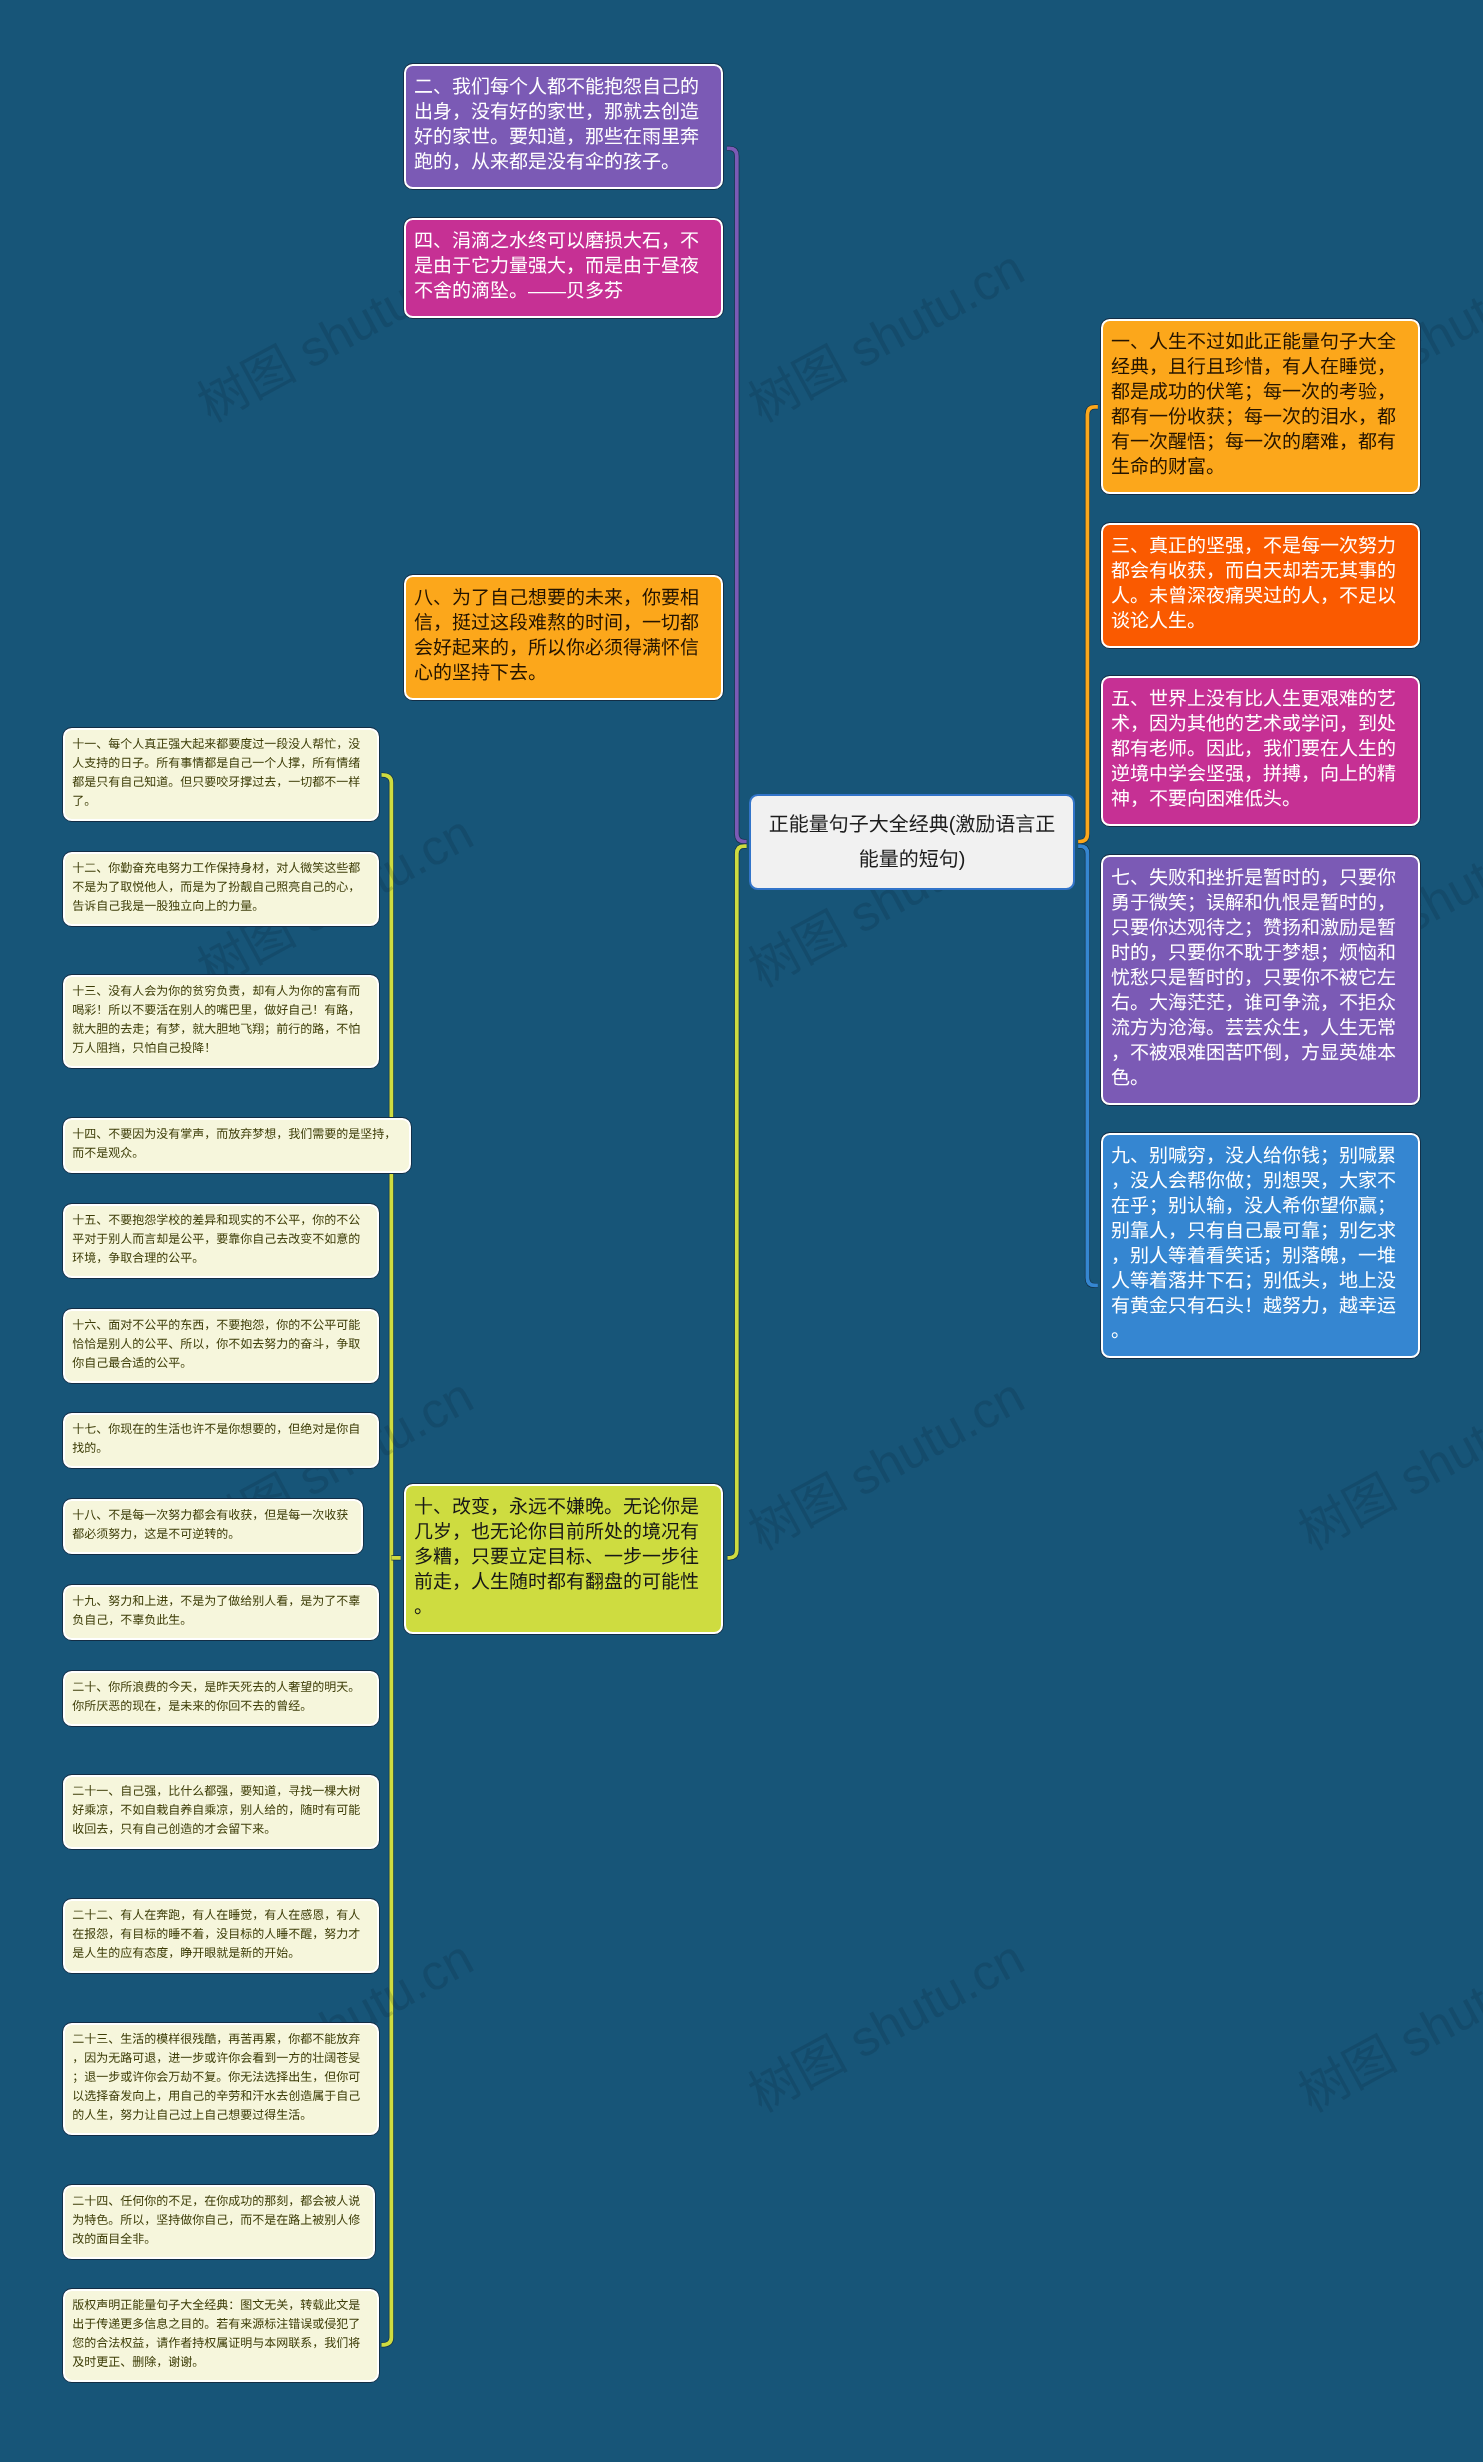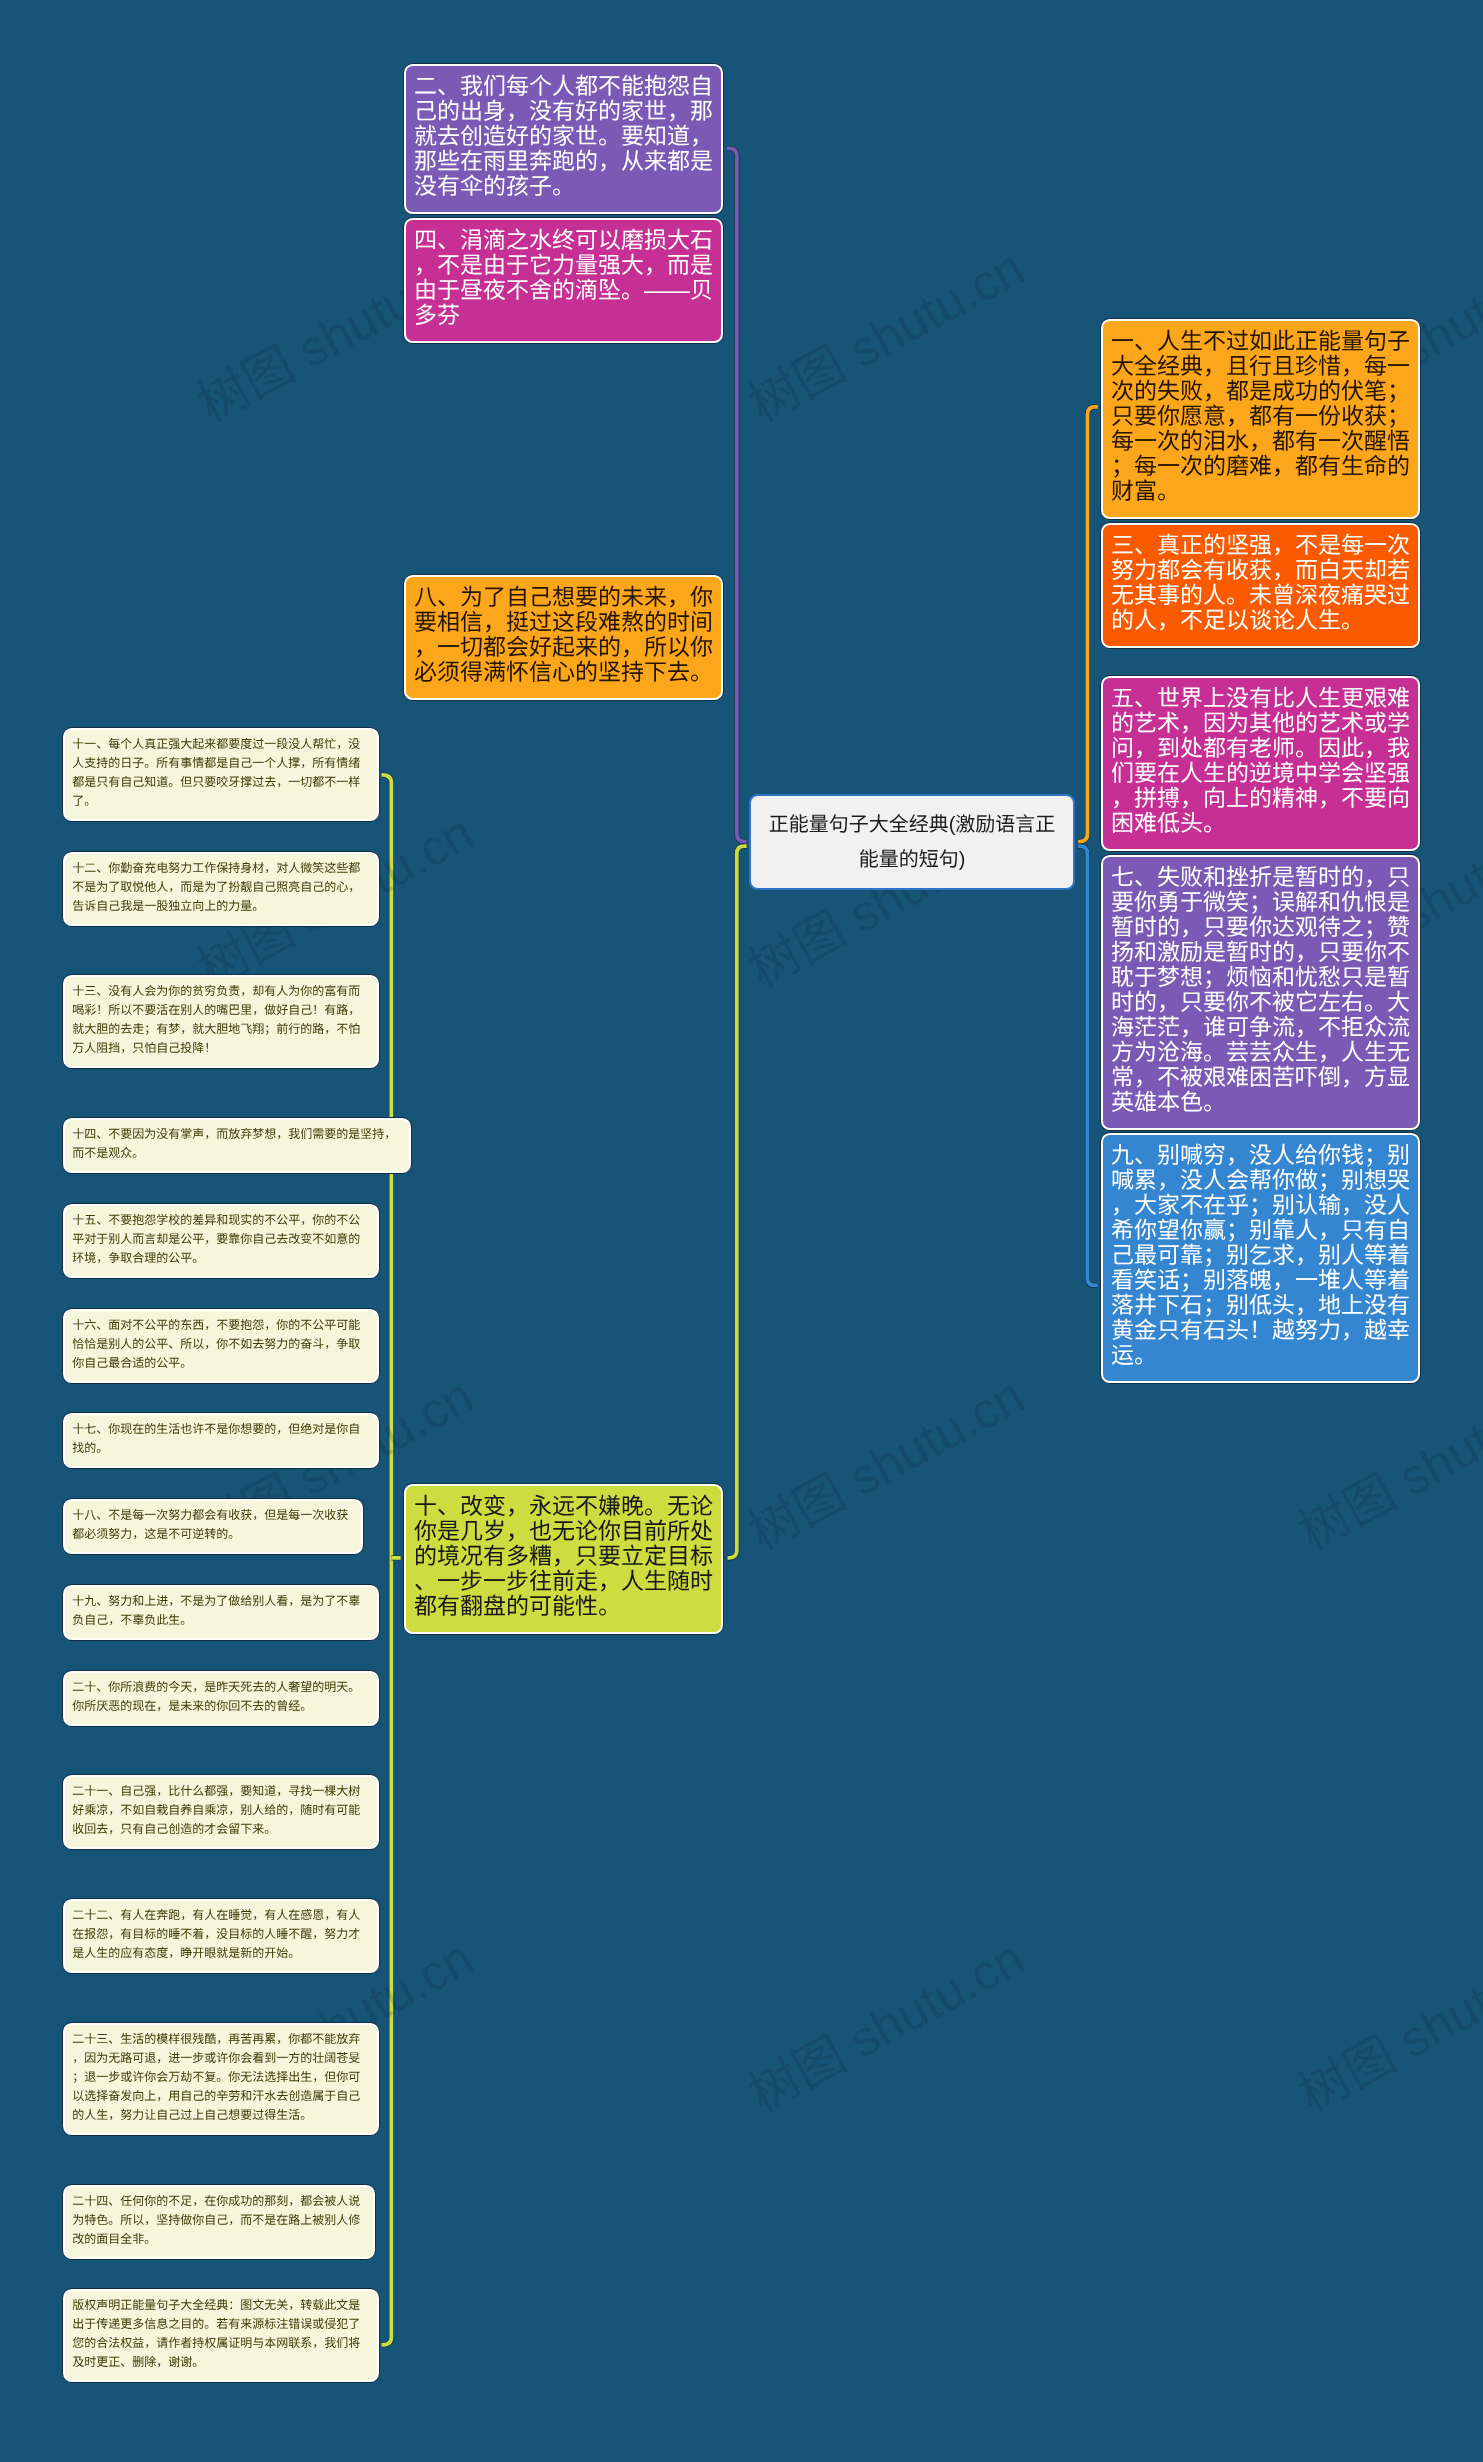--- a/index.html
+++ b/index.html
@@ -5,21 +5,21 @@
   html,body{margin:0;padding:0;}
   body{width:1484px;height:2462px;overflow:hidden;background:#175578;
        font-family:"Liberation Sans", sans-serif;-webkit-font-smoothing:antialiased;}
   #stage{position:relative;width:1484px;height:2462px;background:#175578;}
   #links{position:absolute;left:0;top:0;width:1484px;height:2462px;overflow:visible;}
   .wm{position:absolute;color:rgba(8,30,48,0.17);font-size:50px;font-weight:400;
       transform:rotate(-28.5deg);transform-origin:0 50%;white-space:nowrap;pointer-events:none;}
   .node{position:absolute;box-sizing:border-box;border:2.1px solid #ffffff;border-radius:8.7px;
         box-shadow:0 0 0 0.9px #132d45;}
   .node p{margin:0;text-align:left;word-break:break-all;line-break:anywhere;overflow-wrap:anywhere;}
-  .big  p{font-size:23px;line-height:25px;}
+  .big  p{font-size:19px;line-height:25px;}
   .leaf p{font-size:12px;line-height:19px;}
   .big{padding:8px 8px 12.8px;}
   .leaf{padding:5px 7.2px 7.8px;}
   #root{box-sizing:border-box;border:2.6px solid #3f79cf;border-radius:8.7px;
         position:absolute;display:flex;align-items:center;justify-content:center;}
   #root p{margin:0;font-size:20px;line-height:35px;text-align:center;width:100%;}
   #root{padding:0 10px;}
 </style>
 </head>
 <body>
@@ -66,21 +66,21 @@
       <p>四、涓滴之水终可以磨损大石，不是由于它力量强大，而是由于昼夜不舍的滴坠。——贝多芬</p>
     </div>
   <div class="node big" id="b-n8" style="left: 404px; width: 319px; background: rgb(252, 167, 27); color: rgb(36, 20, 0); top: 575px;">
       <p>八、为了自己想要的未来，你要相信，挺过这段难熬的时间，一切都会好起来的，所以你必须得满怀信心的坚持下去。</p>
     </div>
   <div class="node big" id="b-n10" style="left: 404px; width: 319px; background: rgb(206, 220, 64); color: rgb(23, 23, 23); top: 1484px;">
       <p>十、改变，永远不嫌晚。无论你是几岁，也无论你目前所处的境况有多糟，只要立定目标、一步一步往前走，人生随时都有翻盘的可能性。</p>
     </div>
 
   <div class="node big" id="b-n1" style="left: 1101px; width: 319px; background: rgb(252, 167, 27); color: rgb(36, 20, 0); top: 319px;">
-      <p>一、人生不过如此正能量句子大全经典，且行且珍惜，每一次的失败，都是成功的伏笔；只要你愿意，都有一份收获；每一次的泪水，都有一次醒悟；每一次的磨难，都有生命的财富。</p>
+      <p>一、人生不过如此正能量句子大全经典，且行且珍惜，有人在睡觉，都是成功的伏笔；每一次的考验，都有一份收获；每一次的泪水，都有一次醒悟；每一次的磨难，都有生命的财富。</p>
     </div>
   <div class="node big" id="b-n3" style="left: 1101px; width: 319px; background: rgb(250, 90, 0); color: rgb(255, 255, 255); top: 523px;">
       <p>三、真正的坚强，不是每一次努力都会有收获，而白天却若无其事的人。未曾深夜痛哭过的人，不足以谈论人生。</p>
     </div>
   <div class="node big" id="b-n5" style="left: 1101px; width: 319px; background: rgb(198, 48, 148); color: rgb(255, 255, 255); top: 676px;">
       <p>五、世界上没有比人生更艰难的艺术，因为其他的艺术或学问，到处都有老师。因此，我们要在人生的逆境中学会坚强，拼搏，向上的精神，不要向困难低头。</p>
     </div>
   <div class="node big" id="b-n7" style="left: 1101px; width: 319px; background: rgb(123, 90, 181); color: rgb(255, 255, 255); top: 855px;">
       <p>七、失败和挫折是暂时的，只要你勇于微笑；误解和仇恨是暂时的，只要你达观待之；赞扬和激励是暂时的，只要你不耽于梦想；烦恼和忧愁只是暂时的，只要你不被它左右。大海茫茫，谁可争流，不拒众流方为沧海。芸芸众生，人生无常，不被艰难困苦吓倒，方显英雄本色。</p>
     </div>

